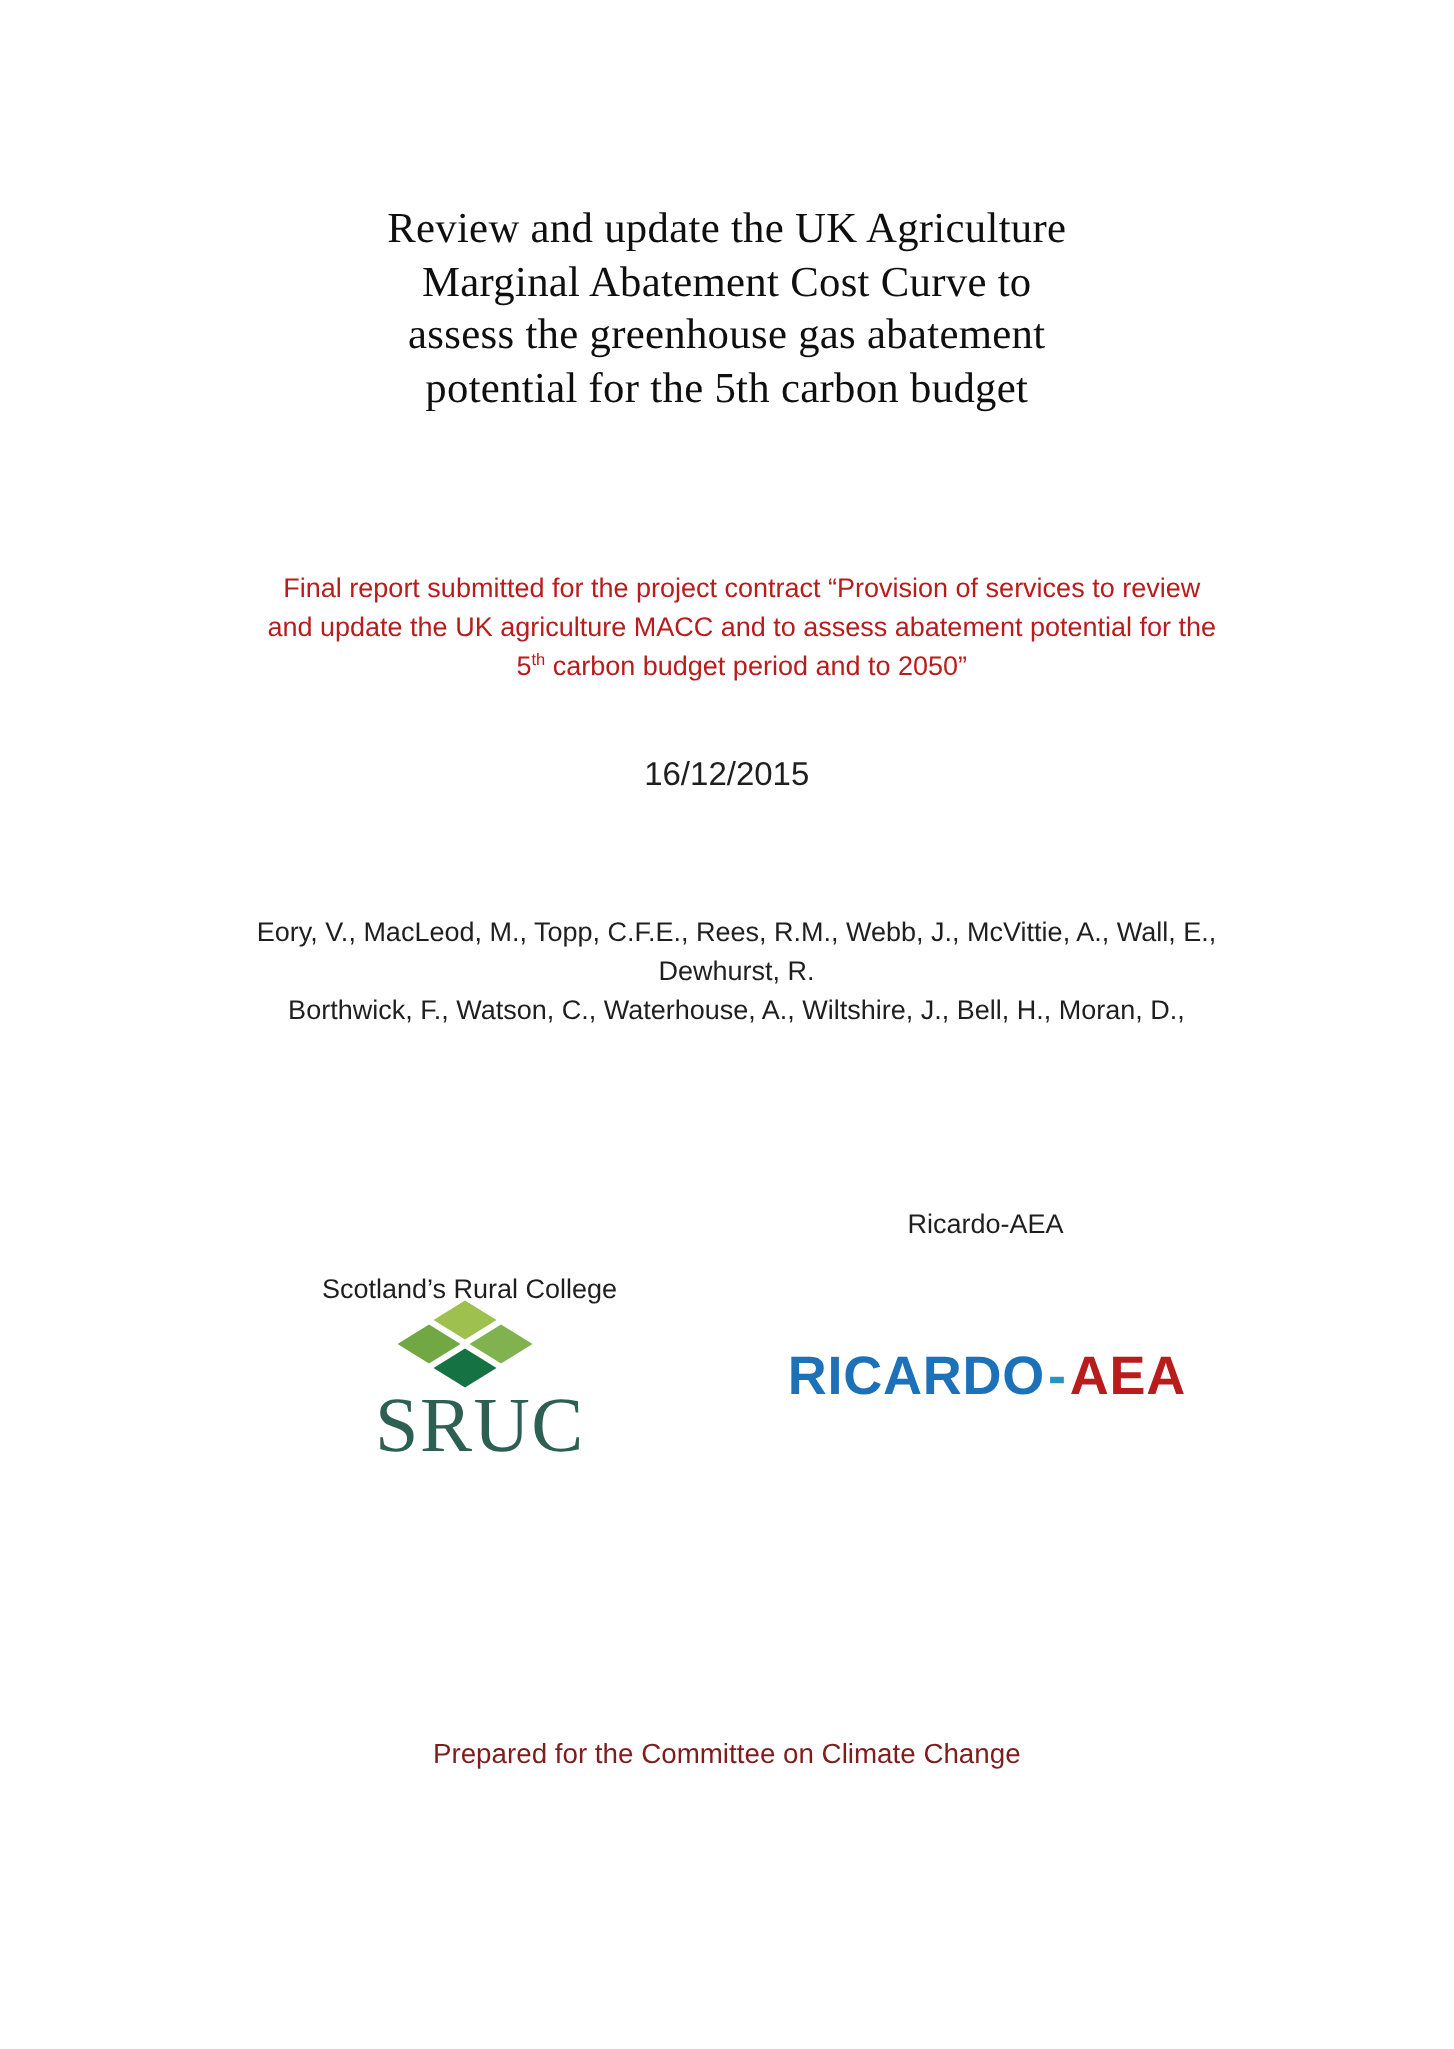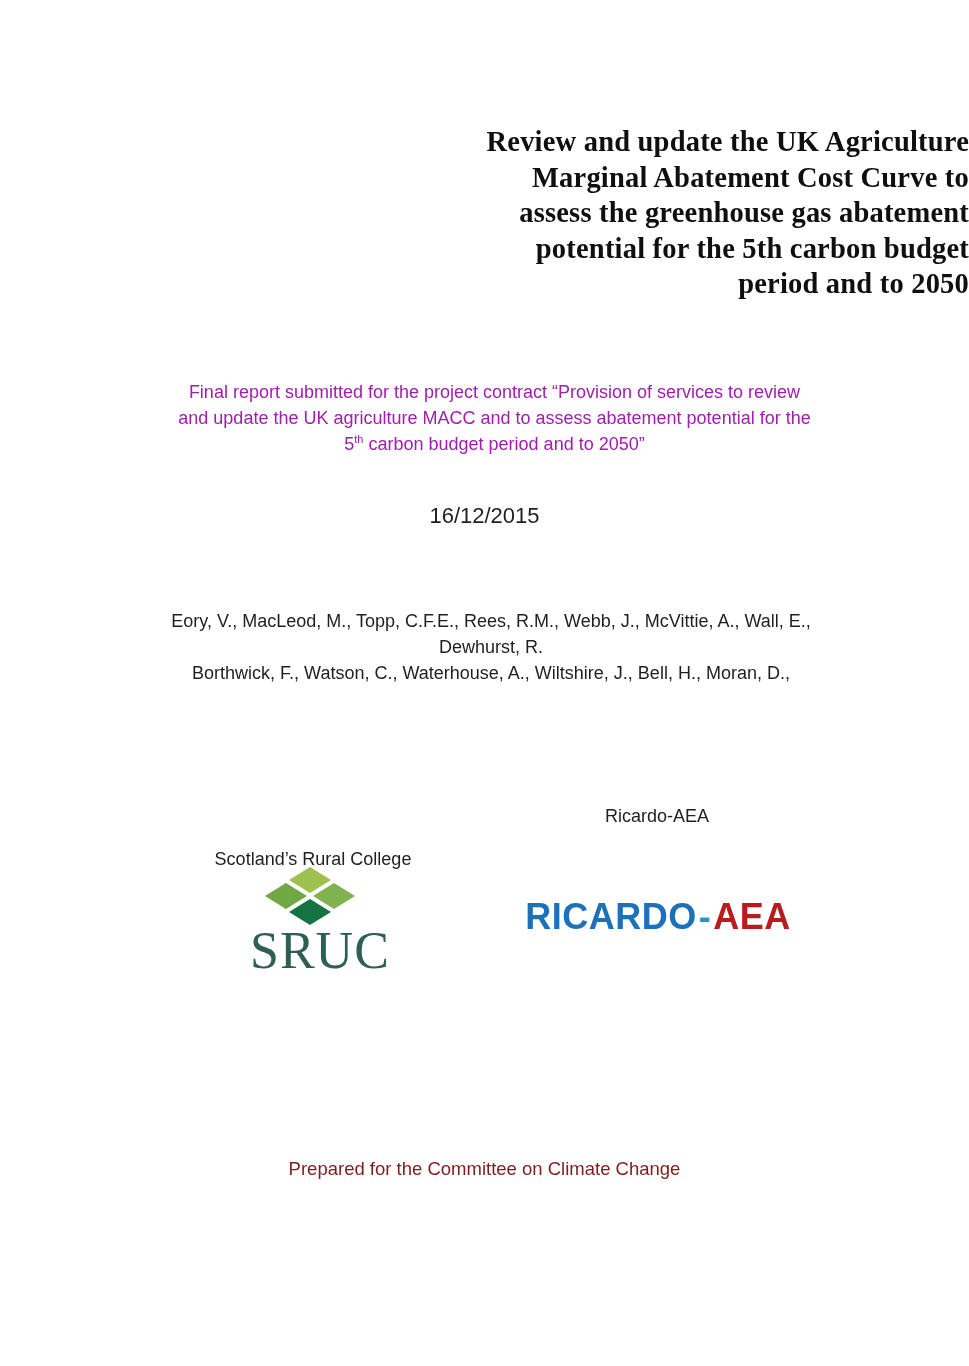--- a/index.html
+++ b/index.html
@@ -12,34 +12,33 @@
     font-family: "Liberation Sans", sans-serif;
     color: #222222;
   }
   .centered-block {
     position: absolute;
     left: 0;
     right: 0;
     text-align: center;
   }
   .doc-title {
-    top: 124px;
+    top: 135px;
     font-family: "Liberation Serif", "DejaVu Serif", serif;
-    font-weight: 700;
+    font-weight: 400;
     font-size: 28.5px;
     line-height: 35.5px;
     color: #0f0f0f;
     letter-spacing: 0.2px;
-    text-align: right;
   }
   .doc-subtitle {
     top: 379px;
     font-size: 18px;
     line-height: 26px;
-    color: #a21caf;
+    color: #b91c1c;
     margin-left: 20px;
   }
   .doc-subtitle sup {
     font-size: 11px;
     vertical-align: super;
     line-height: 0;
   }
   .doc-date {
     top: 503px;
     font-size: 22px;
@@ -103,21 +102,20 @@
 </head>
 <body>
 
 <div class="page">
 
   <div class="centered-block doc-title">
     <div>Review and update the UK Agriculture</div>
     <div>Marginal Abatement Cost Curve to</div>
     <div>assess the greenhouse gas abatement</div>
     <div>potential for the 5th carbon budget</div>
-    <div>period and to 2050</div>
   </div>
 
   <div class="centered-block doc-subtitle">
     <div>Final report submitted for the project contract “Provision of services to review</div>
     <div>and update the UK agriculture MACC and to assess abatement potential for the</div>
     <div><span>5</span><sup>th</sup><span> carbon budget period and to 2050”</span></div>
   </div>
 
   <div class="centered-block doc-date">16/12/2015</div>
 

